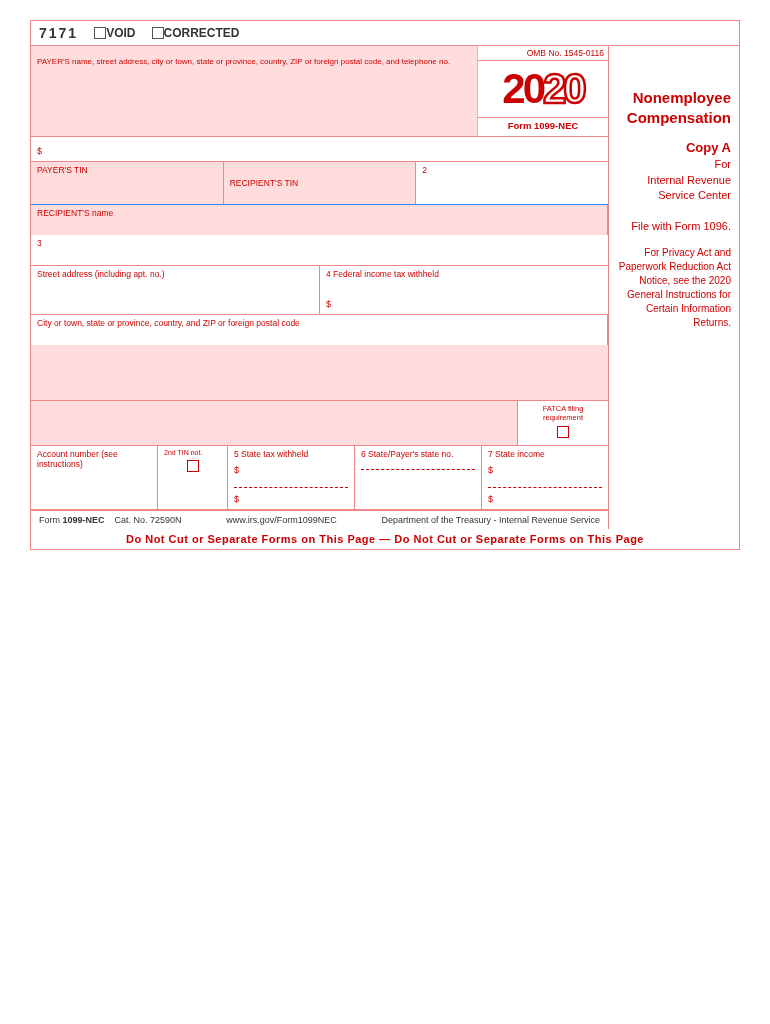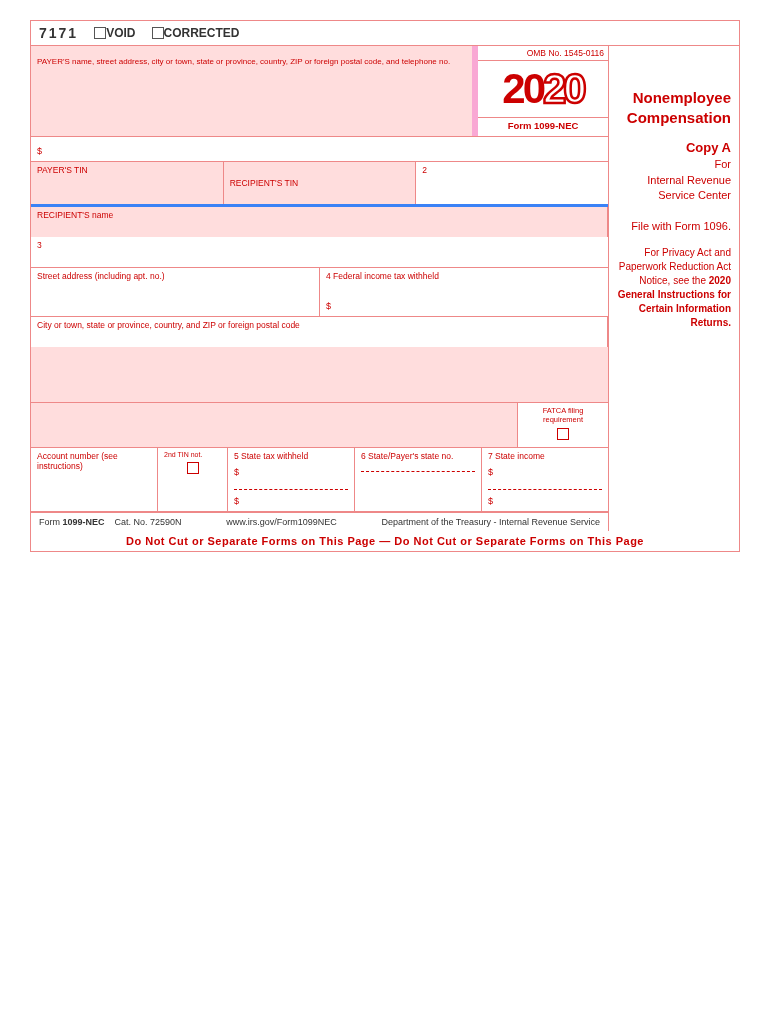--- a/index.html
+++ b/index.html
@@ -97,21 +97,21 @@
 
     .right-privacy {
       color: #c00;
       font-size: 10px;
       text-align: right;
       line-height: 1.4;
       margin-top: 8px;
     }
 
     .right-privacy .bold-text {
-      font-weight: bold;
+      font-weight: normal;
     }
 
     .field-label {
       font-size: 8px;
       color: #c00;
       margin-bottom: 2px;
     }
 
     
     .row-nonemployee {
@@ -130,21 +130,21 @@
     }
 
     .nonemployee-field {
       flex: 1;
     }
 
     
     .tin-row {
       display: flex;
       flex-direction: row;
-      border-bottom: 3px solid #3b82f6;
+      border-bottom: 1px solid #3b82f6;
     }
 
     .tin-box {
       flex: 1;
       border-right: 1px solid #e88;
       padding: 3px 6px;
       background: #fdd;
       min-height: 30px;
     }
 
@@ -342,21 +342,21 @@
     }
 
     .payer-omb-row {
       display: flex;
       flex-direction: row;
       border-bottom: 1px solid #e88;
     }
 
     .payer-left {
       flex: 1;
-      border-right: 6px solid #f9a8d4;
+      border-right: 1px solid #f9a8d4;
     }
 
     .payer-left-inner {
       background: #fdd;
       padding: 4px 6px;
       min-height: 90px;
     }
 
     .omb-right {
       width: 130px;

